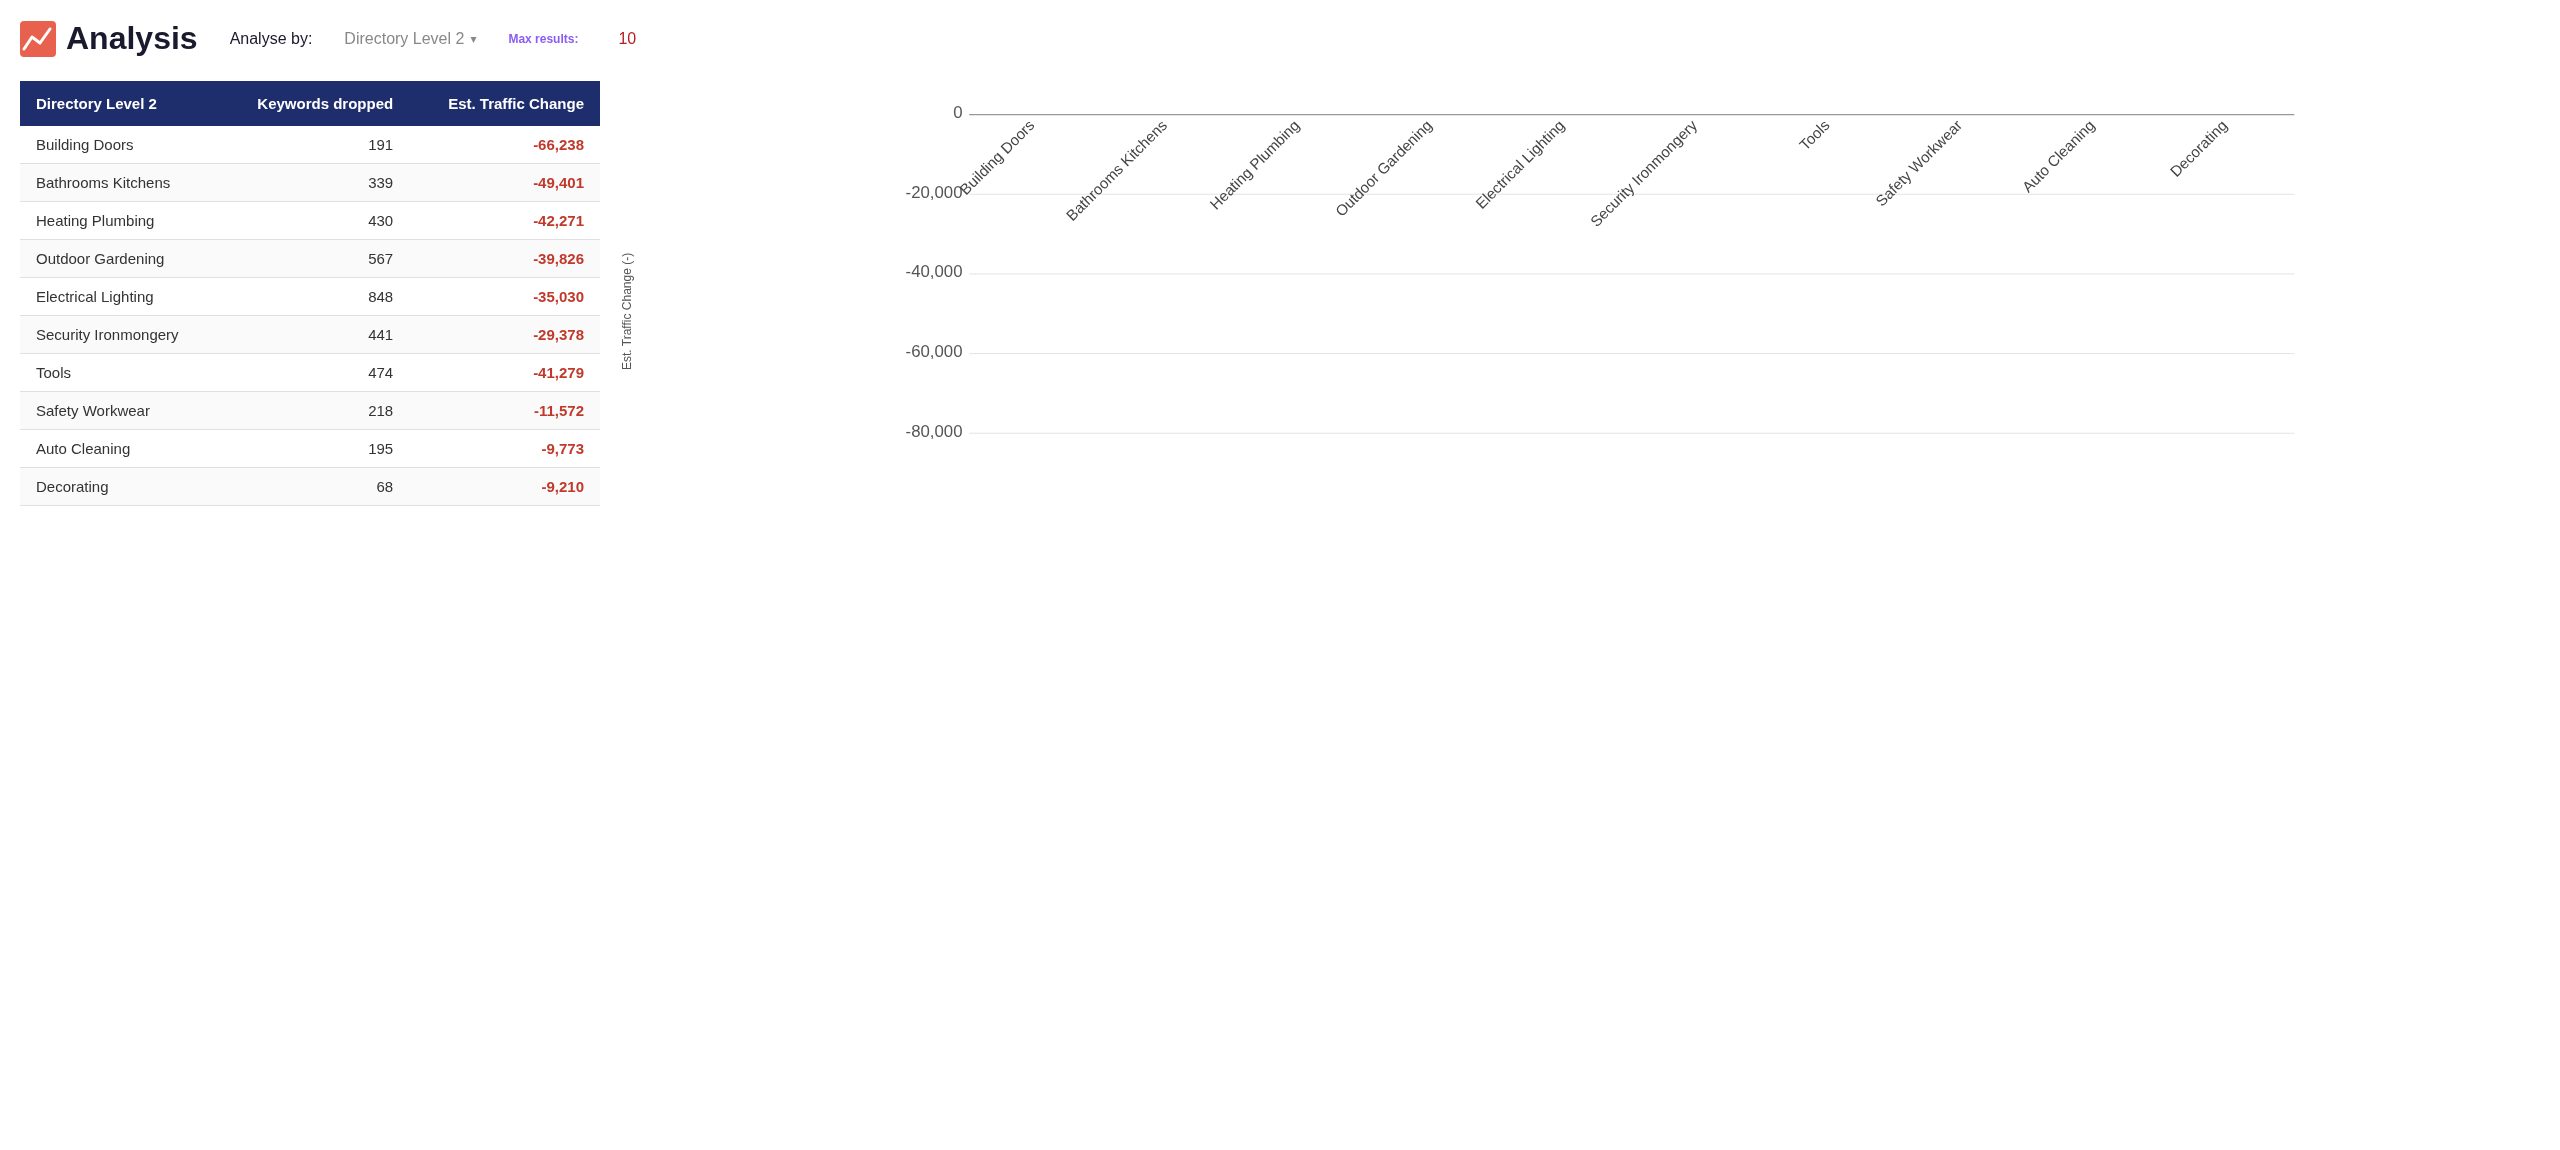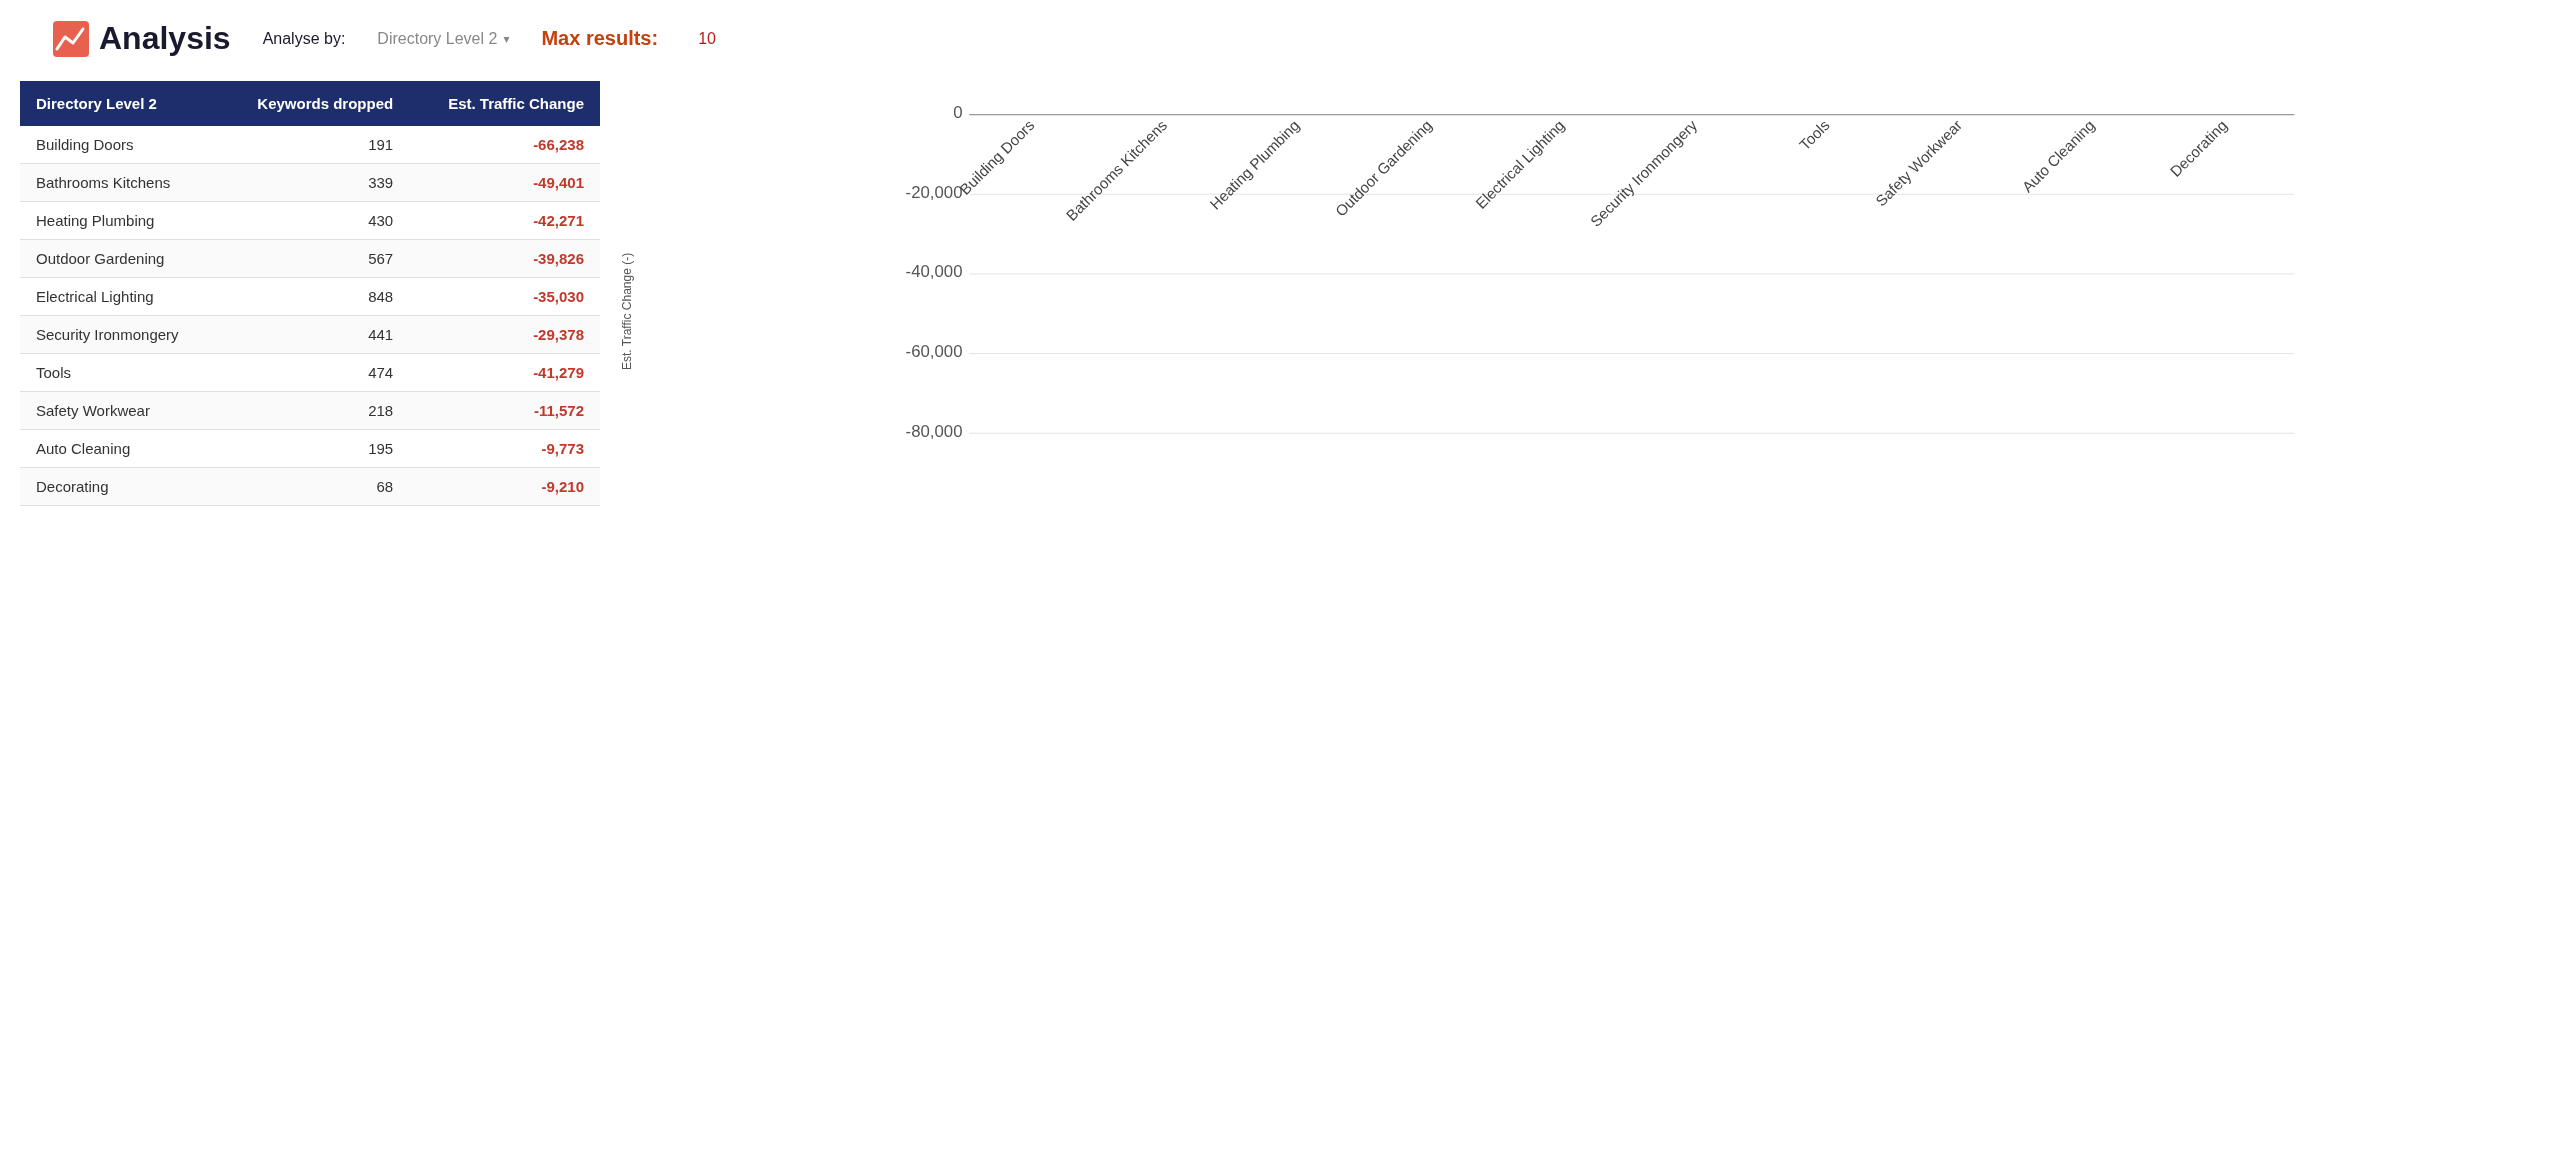--- a/index.html
+++ b/index.html
@@ -14,21 +14,20 @@
     .header {
       display: flex;
       align-items: center;
       gap: 32px;
       margin-bottom: 24px;
     }
     .logo-area {
       display: flex;
       align-items: center;
       gap: 10px;
-      margin-left: 33px;
     }
     .logo-icon {
       width: 36px;
       height: 36px;
     }
     .app-title {
       font-size: 32px;
       font-weight: 900;
       color: #1a1a2e;
     }
@@ -45,23 +44,23 @@
       border: none;
       font-size: 16px;
       color: #888;
       cursor: pointer;
       font-weight: 400;
     }
     .dropdown-btn .chevron {
       font-size: 12px;
     }
     .max-results-label {
-      font-size: 20px;
+      font-size: 12px;
       font-weight: 700;
-      color: #c2410c;
+      color: #8b5cf6;
     }
     .max-results-value {
       font-size: 16px;
       color: #b91c1c;
       margin-left: 8px;
     }
 
     
     .main-content {
       display: flex;

